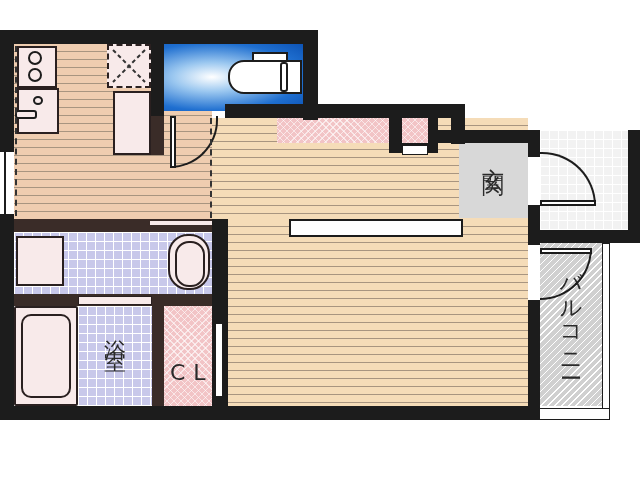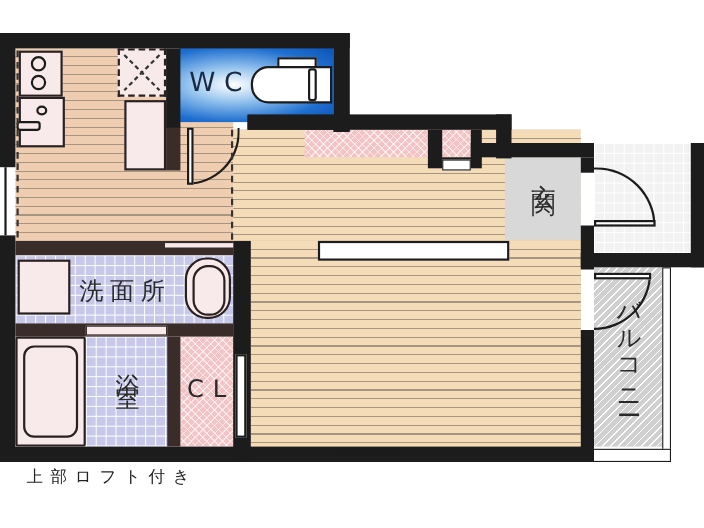--- a/index.html
+++ b/index.html
@@ -28,47 +28,45 @@
 
   <div class="abs floor-kitchen" style="left:14px;top:44px;width:198px;height:175px;"></div>
 
   <div class="abs floor-wood" style="left:212px;top:118px;width:316px;height:300px;"></div>
   <div class="abs floor-wood" style="left:228px;top:219px;width:300px;height:199px;"></div>
 
   <div class="abs floor-pink" style="left:277px;top:118px;width:112px;height:25px;"></div>
   <div class="abs floor-pink" style="left:402px;top:118px;width:26px;height:25px;"></div>
 
   <div class="abs wc-bg" style="left:163px;top:43px;width:140px;height:68px;"></div>
-  <span class="label" style="left:172px;top:61px;font-size:24px;color:#1a2a44;letter-spacing:8px;">WC</span>
   <div class="abs" style="left:228px;top:50px;width:72px;height:44px;">
     <div class="abs" style="left:24px;top:2px;width:32px;height:10px;background:#fff;border:2px solid #1c1c1c;"></div>
     <div class="abs" style="left:0;top:10px;width:70px;height:30px;background:#fff;border:2px solid #1c1c1c;border-radius:16px 0 0 16px;"></div>
     <div class="abs" style="left:52px;top:12px;width:4px;height:26px;background:#fff;border:2px solid #1c1c1c;border-radius:3px;"></div>
   </div>
 
   <div class="abs floor-entry" style="left:459px;top:143px;width:69px;height:75px;"></div>
   <span class="vlabel" style="left:478px;top:150px;writing-mode:vertical-rl;letter-spacing:8px;">玄関</span>
   <div class="abs floor-grid" style="left:540px;top:130px;width:88px;height:103px;"></div>
 
   <div class="abs floor-tile" style="left:14px;top:232px;width:198px;height:62px;"></div>
-  <span class="label" style="left:72px;top:250px;">洗面所</span>
   <div class="fixture" style="left:16px;top:236px;width:48px;height:50px;"></div>
   <div class="abs" style="left:168px;top:234px;width:42px;height:56px;background:#f8eaea;border:2px solid #2a2020;border-radius:20px;box-sizing:border-box;">
     <div class="abs" style="left:5px;top:5px;width:26px;height:42px;border:2px solid #2a2020;border-radius:14px;"></div>
   </div>
   <div class="abs" style="left:89px;top:221px;width:60px;height:7px;background:#f8eaea;border:1px solid #2a2020;"></div>
 
   <div class="abs floor-tile" style="left:78px;top:306px;width:74px;height:100px;"></div>
   <div class="fixture" style="left:14px;top:306px;width:64px;height:100px;border-radius:2px;">
     <div class="abs" style="left:5px;top:6px;width:50px;height:84px;border:2px solid #2a2020;border-radius:10px;box-sizing:border-box;"></div>
   </div>
   <span class="vlabel" style="left:100px;top:322px;letter-spacing:10px;">浴室</span>
 
   <div class="abs floor-pink" style="left:164px;top:306px;width:48px;height:100px;"></div>
-  <span class="label" style="left:170px;top:342px;letter-spacing:8px;">CL</span>
+  <span class="label" style="left:170px;top:360px;letter-spacing:8px;">CL</span>
 
   <div class="abs floor-balcony" style="left:540px;top:243px;width:62px;height:163px;"></div>
   <div class="abs" style="left:602px;top:243px;width:6px;height:175px;background:#fff;border:1px solid #1c1c1c;"></div>
   <div class="abs" style="left:528px;top:408px;width:80px;height:10px;background:#fff;border:1px solid #1c1c1c;"></div>
   <span class="vlabel" style="left:556px;top:258px;letter-spacing:2px;">バルコニー</span>
 
 
   <div class="fixture" style="left:17px;top:46px;width:40px;height:42px;">
     <div class="abs" style="left:9px;top:3px;width:14px;height:14px;border:2px solid #1c1c1c;border-radius:50%;box-sizing:border-box;"></div>
     <div class="abs" style="left:9px;top:20px;width:14px;height:14px;border:2px solid #1c1c1c;border-radius:50%;box-sizing:border-box;"></div>
@@ -122,14 +120,13 @@
   <div class="door-arc" style="left:540px;top:152px;width:56px;height:54px;border-bottom:none;border-left:none;border-radius:0 56px 0 0;"></div>
   <div class="abs" style="left:540px;top:200px;width:56px;height:6px;background:#fff;border:2px solid #1c1c1c;box-sizing:border-box;"></div>
   <div class="door-arc" style="left:540px;top:248px;width:52px;height:52px;border-top:none;border-left:none;border-radius:0 0 52px 0;"></div>
   <div class="abs" style="left:540px;top:248px;width:52px;height:6px;background:#fff;border:2px solid #1c1c1c;box-sizing:border-box;"></div>
   <div class="abs" style="left:4px;top:152px;width:6px;height:62px;border-left:2px solid #1c1c1c;"></div>
   <div class="abs" style="left:302px;top:408px;width:62px;height:3px;background:#1c1c1c;"></div>
 
   <div class="dashed" style="left:210px;top:118px;height:100px;border-left-width:2px;"></div>
   <div class="dashed" style="left:15px;top:46px;height:170px;border-left-width:2px;"></div>
 
-  <span class="abs" style="left:24px;top:424px;font-size:15px;color:#222;letter-spacing:7px;">上部ロフト付き</span>
 </div>
 
 </body></html>

